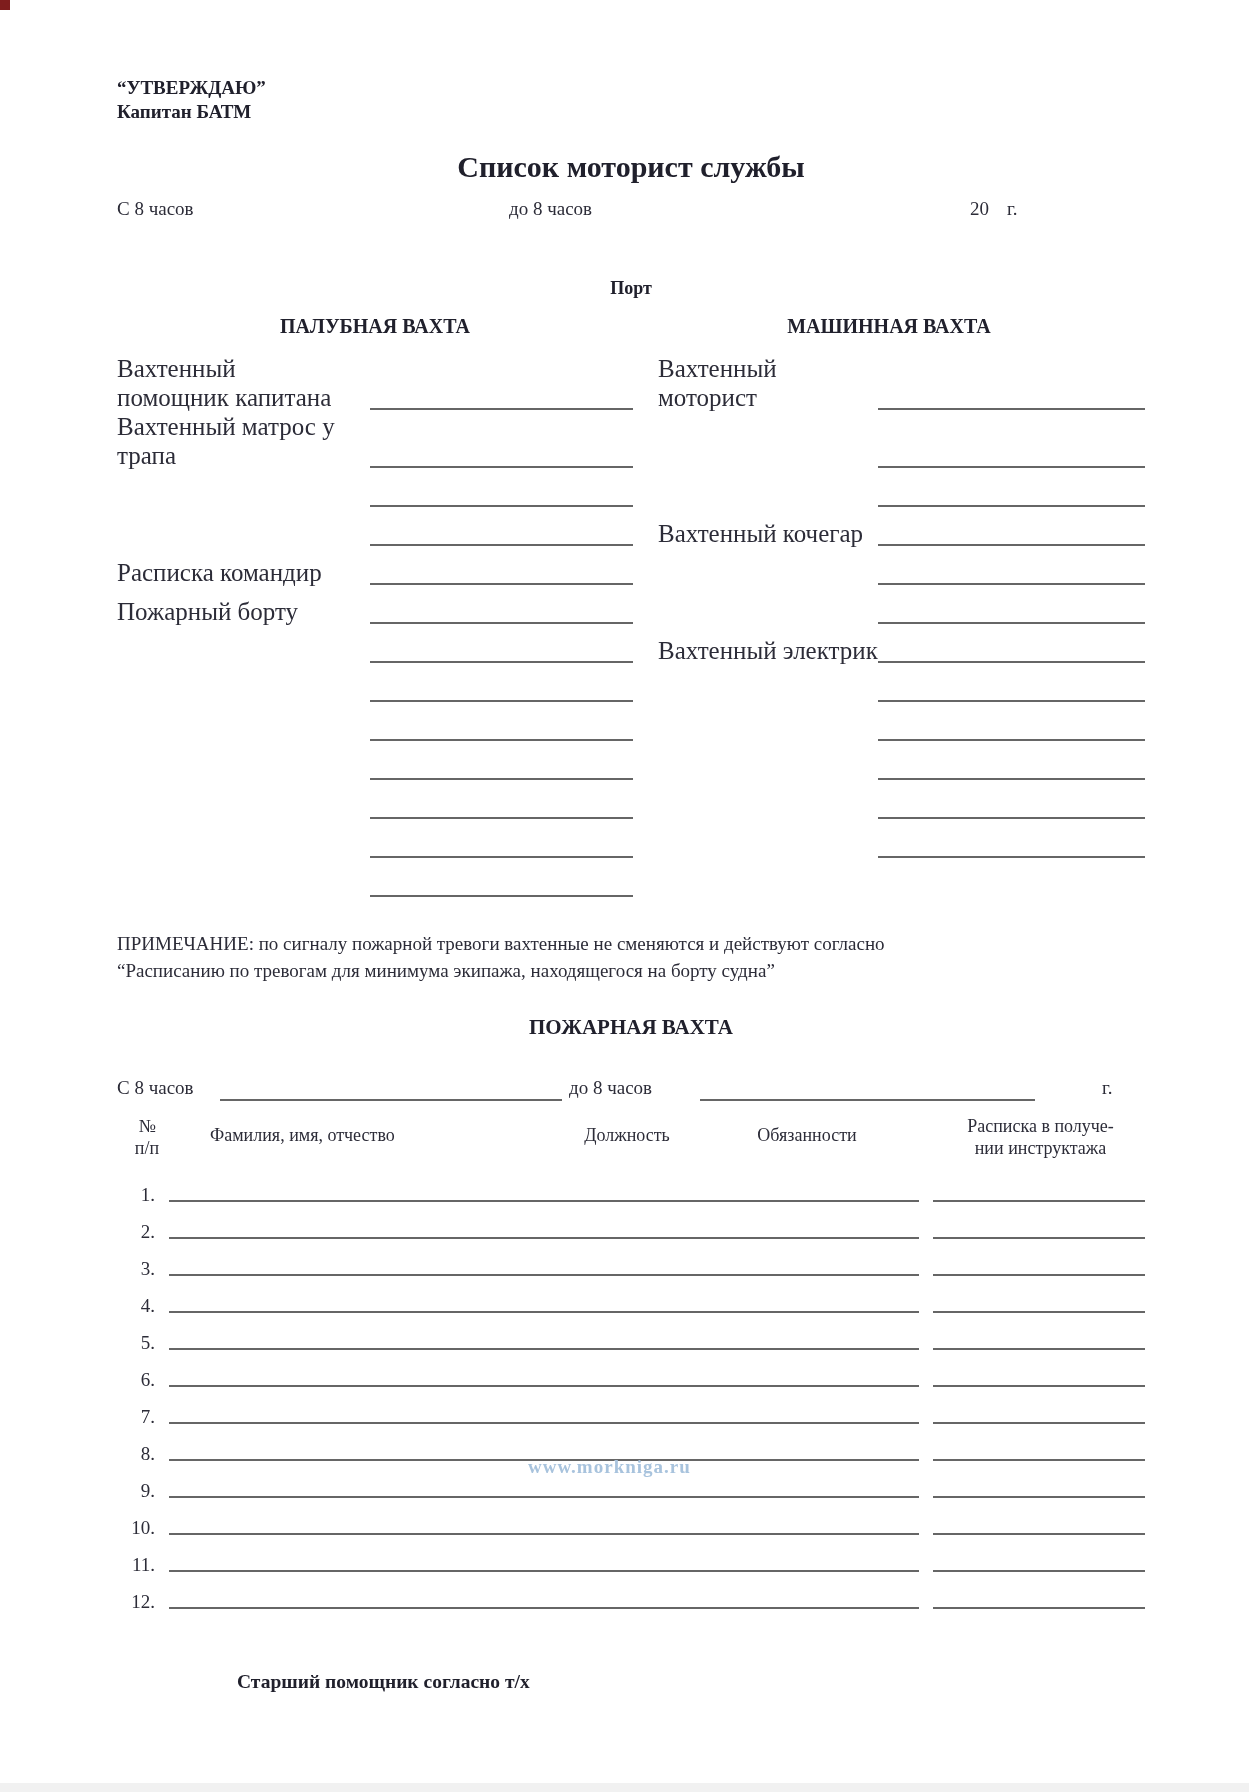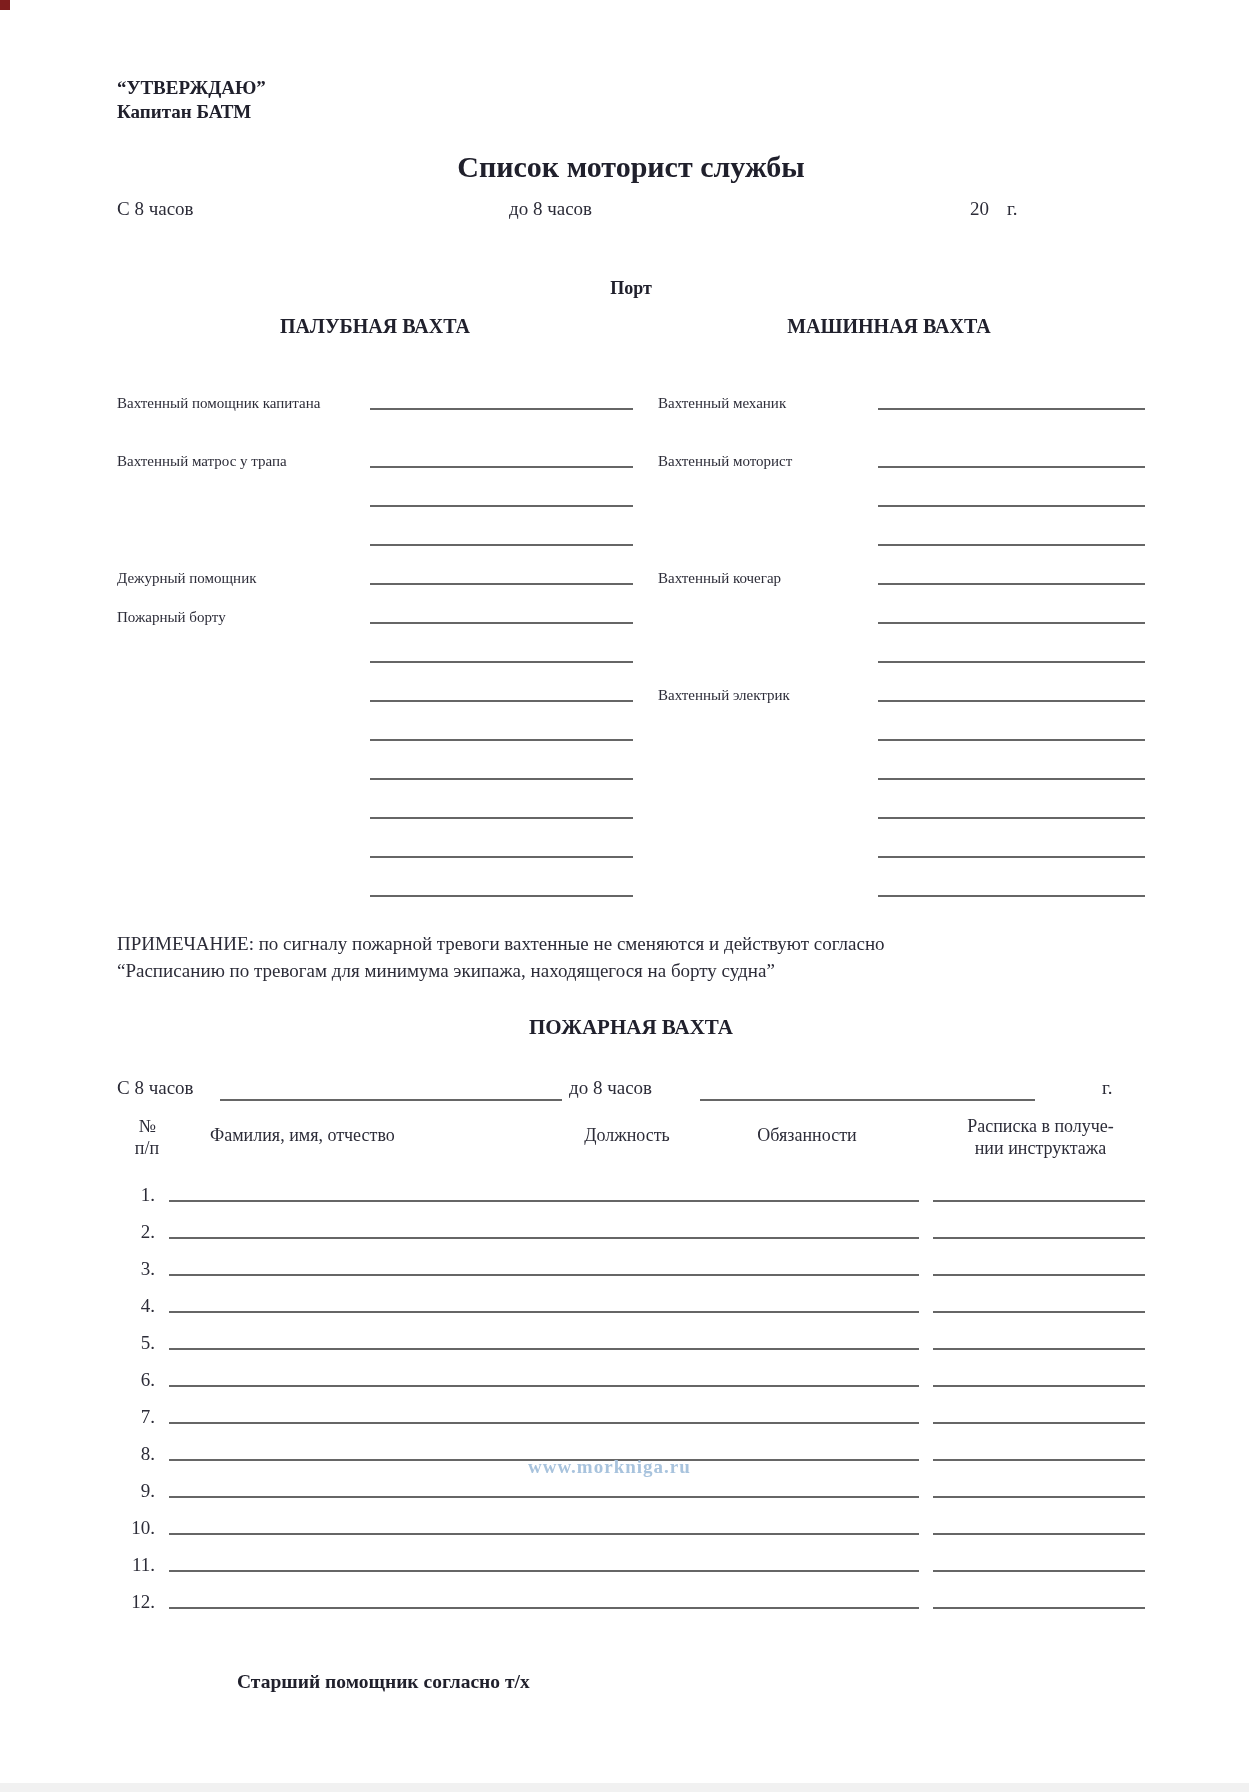--- a/index.html
+++ b/index.html
@@ -33,21 +33,21 @@
 
   .port{margin-top:56px;text-align:center;font-weight:bold;font-size:18px;color:var(--ink-bold);}
 
   .columns{display:flex;margin-top:16px;}
   .watch-col.deck{width:516px;}
   .watch-col.engine{width:512px;}
   .w-heading{text-align:center;font-weight:bold;font-size:20px;color:var(--ink-bold);height:26px;}
   .rows-box{margin-top:14px;}
   .w-row{display:flex;align-items:flex-end;height:39px;}
   .rows-box div.w-row:nth-of-type(-n+2){height:58px;}
-  .w-label{flex:0 0 253px;box-sizing:border-box;padding-right:20px;font-size:15px;line-height:1.18;}
+  .w-label{flex:0 0 253px;box-sizing:border-box;padding-right:20px;font-size:25px;line-height:1.18;}
   .engine .w-label{flex:0 0 245px;padding-left:25px;padding-right:0;}
   .w-line{flex:1;border-bottom:2px solid var(--line);margin-bottom:3px;height:0;}
 
   .note{margin-top:30px;font-size:19px;line-height:1.45;}
 
   .fire-heading{margin-top:30px;text-align:center;font-weight:bold;font-size:21px;color:var(--ink-bold);height:28px;}
 
   .fire-period{position:relative;margin-top:34px;height:28px;font-size:19px;}
   .fire-period .f-from{position:absolute;left:0;top:0;}
   .fire-period .f-line1{position:absolute;left:103px;width:342px;top:22px;border-bottom:2px solid var(--line);}
@@ -120,21 +120,21 @@
               <span class="w-label"></span>
               <span class="w-line"></span>
             </div>
 
             <div class="w-row">
               <span class="w-label"></span>
               <span class="w-line"></span>
             </div>
 
             <div class="w-row">
-              <span class="w-label">Дежурный помощник</span>
+              <span class="w-label">Расписка командир</span>
               <span class="w-line"></span>
             </div>
 
             <div class="w-row">
               <span class="w-label">Пожарный борту</span>
               <span class="w-line"></span>
             </div>
 
             <div class="w-row">
               <span class="w-label"></span>
@@ -170,24 +170,20 @@
               <span class="w-label"></span>
               <span class="w-line"></span>
             </div>
           </div>
       </div>
 
       <div class="watch-col engine">
         <div class="w-heading">МАШИННАЯ ВАХТА</div>
         <div class="rows-box">
 
-            <div class="w-row">
-              <span class="w-label">Вахтенный механик</span>
-              <span class="w-line"></span>
-            </div>
 
             <div class="w-row">
               <span class="w-label">Вахтенный моторист</span>
               <span class="w-line"></span>
             </div>
 
             <div class="w-row">
               <span class="w-label"></span>
               <span class="w-line"></span>
             </div>

